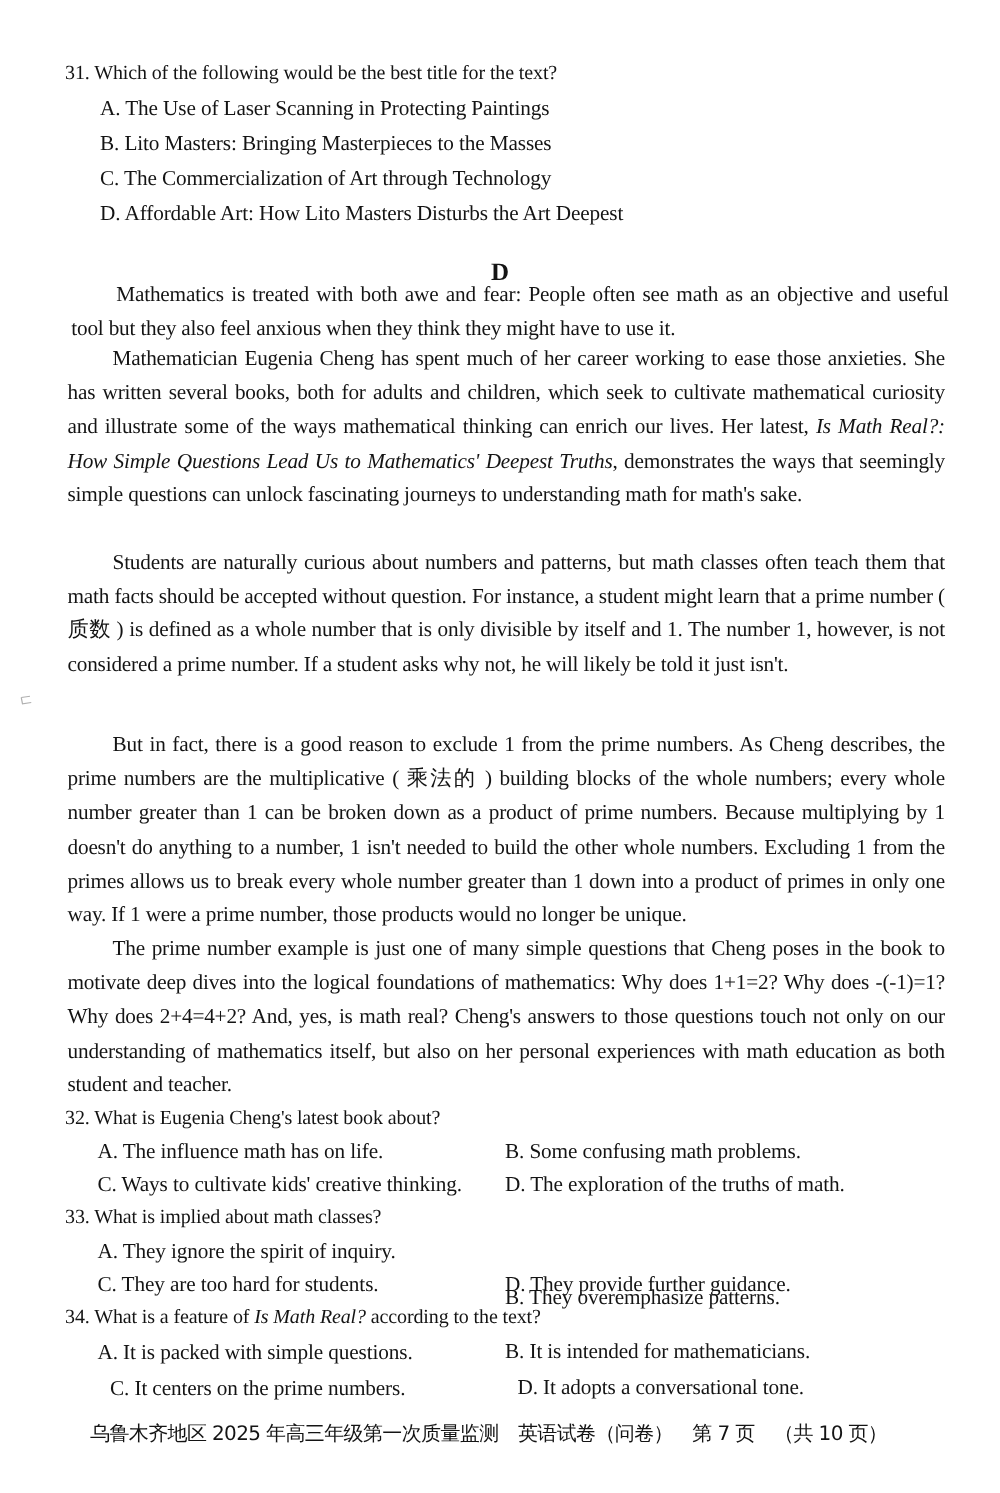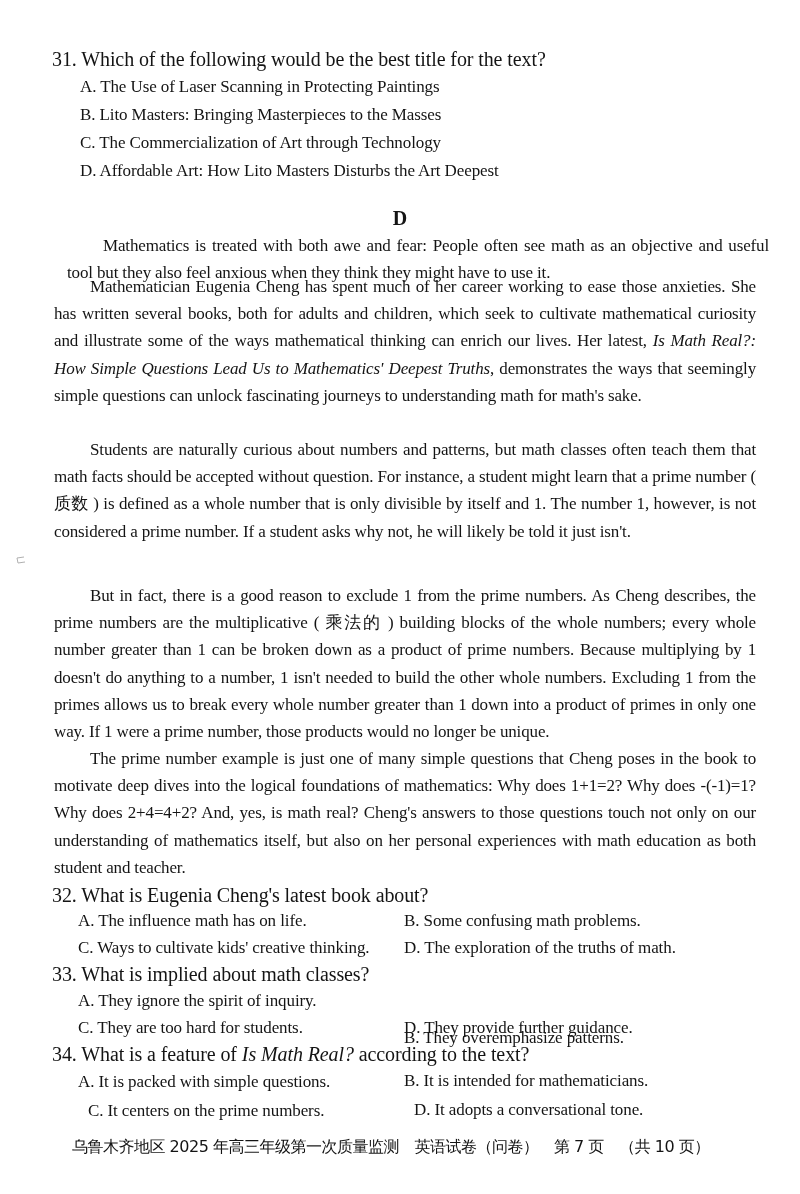--- a/index.html
+++ b/index.html
@@ -3,21 +3,21 @@
 <meta charset="utf-8">
 <style>
   html, body { margin: 0; padding: 0; background: #ffffff; }
   body {
     width: 800px; height: 1194px; position: relative; overflow: hidden;
     font-family: "Liberation Serif", "DejaVu Serif", serif;
     color: #141414;
   }
   .page { position: absolute; left: 0; top: 0; width: 800px; height: 1194px; }
   .q-stem {
-    position: absolute; left: 52px; font-size: 20px; line-height: 22px;
+    position: absolute; left: 52px; font-size: 16px; line-height: 22px;
     white-space: nowrap; letter-spacing: -0.1px;
   }
   .opt {
     position: absolute; font-size: 17px; line-height: 22px; white-space: nowrap;
     letter-spacing: -0.1px;
   }
   .section-letter {
     position: absolute; left: 0; width: 800px; top: 206px; text-align: center;
     font-weight: bold; font-size: 20px; line-height: 24px;
   }
@@ -45,21 +45,21 @@
     <div class="q-stem" style="top:48px;">31. Which of the following would be the best title for the text?</div>
     <div class="opt" style="left:80px; top:76px;">A. The Use of Laser Scanning in Protecting Paintings</div>
     <div class="opt" style="left:80px; top:104px;">B. Lito Masters: Bringing Masterpieces to the Masses</div>
     <div class="opt" style="left:80px; top:132px;">C. The Commercialization of Art through Technology</div>
     <div class="opt" style="left:80px; top:160px;">D. Affordable Art: How Lito Masters Disturbs the Art Deepest</div>
   </div>
 
   <div class="section-letter">D</div>
 
   <div>
-    <p class="para" style="top:219px; margin:13px;">Mathematics is treated with both awe and fear: People often see math as an objective and useful tool but they also feel anxious when they think they might have to use it.</p>
+    <p class="para" style="top:219px; margin:3px;">Mathematics is treated with both awe and fear: People often see math as an objective and useful tool but they also feel anxious when they think they might have to use it.</p>
 
     <p class="para" style="top:273px; margin:0;"><span>Mathematician Eugenia Cheng has spent much of her career working to ease those anxieties. She has written several books, both for adults and children, which seek to cultivate mathematical curiosity and illustrate some of the ways mathematical thinking can enrich our lives. Her latest, </span><i>Is Math Real?: How Simple Questions Lead Us to Mathematics' Deepest Truths</i><span>, demonstrates the ways that seemingly simple questions can unlock fascinating journeys to understanding math for math's sake.</span></p>
 
     <p class="para" style="top:436px; margin:0;">Students are naturally curious about numbers and patterns, but math classes often teach them that math facts should be accepted without question. For instance, a student might learn that a prime number ( 质数 ) is defined as a whole number that is only divisible by itself and 1. The number 1, however, is not considered a prime number. If a student asks why not, he will likely be told it just isn't.</p>
 
     <p class="para" style="top:582px; margin:0;">But in fact, there is a good reason to exclude 1 from the prime numbers. As Cheng describes, the prime numbers are the multiplicative ( 乘法的 ) building blocks of the whole numbers; every whole number greater than 1 can be broken down as a product of prime numbers. Because multiplying by 1 doesn't do anything to a number, 1 isn't needed to build the other whole numbers. Excluding 1 from the primes allows us to break every whole number greater than 1 down into a product of primes in only one way. If 1 were a prime number, those products would no longer be unique.</p>
 
     <p class="para" style="top:745px; margin:0;">The prime number example is just one of many simple questions that Cheng poses in the book to motivate deep dives into the logical foundations of mathematics: Why does 1+1=2? Why does -(-1)=1? Why does 2+4=4+2? And, yes, is math real? Cheng's answers to those questions touch not only on our understanding of mathematics itself, but also on her personal experiences with math education as both student and teacher.</p>
   </div>
 

